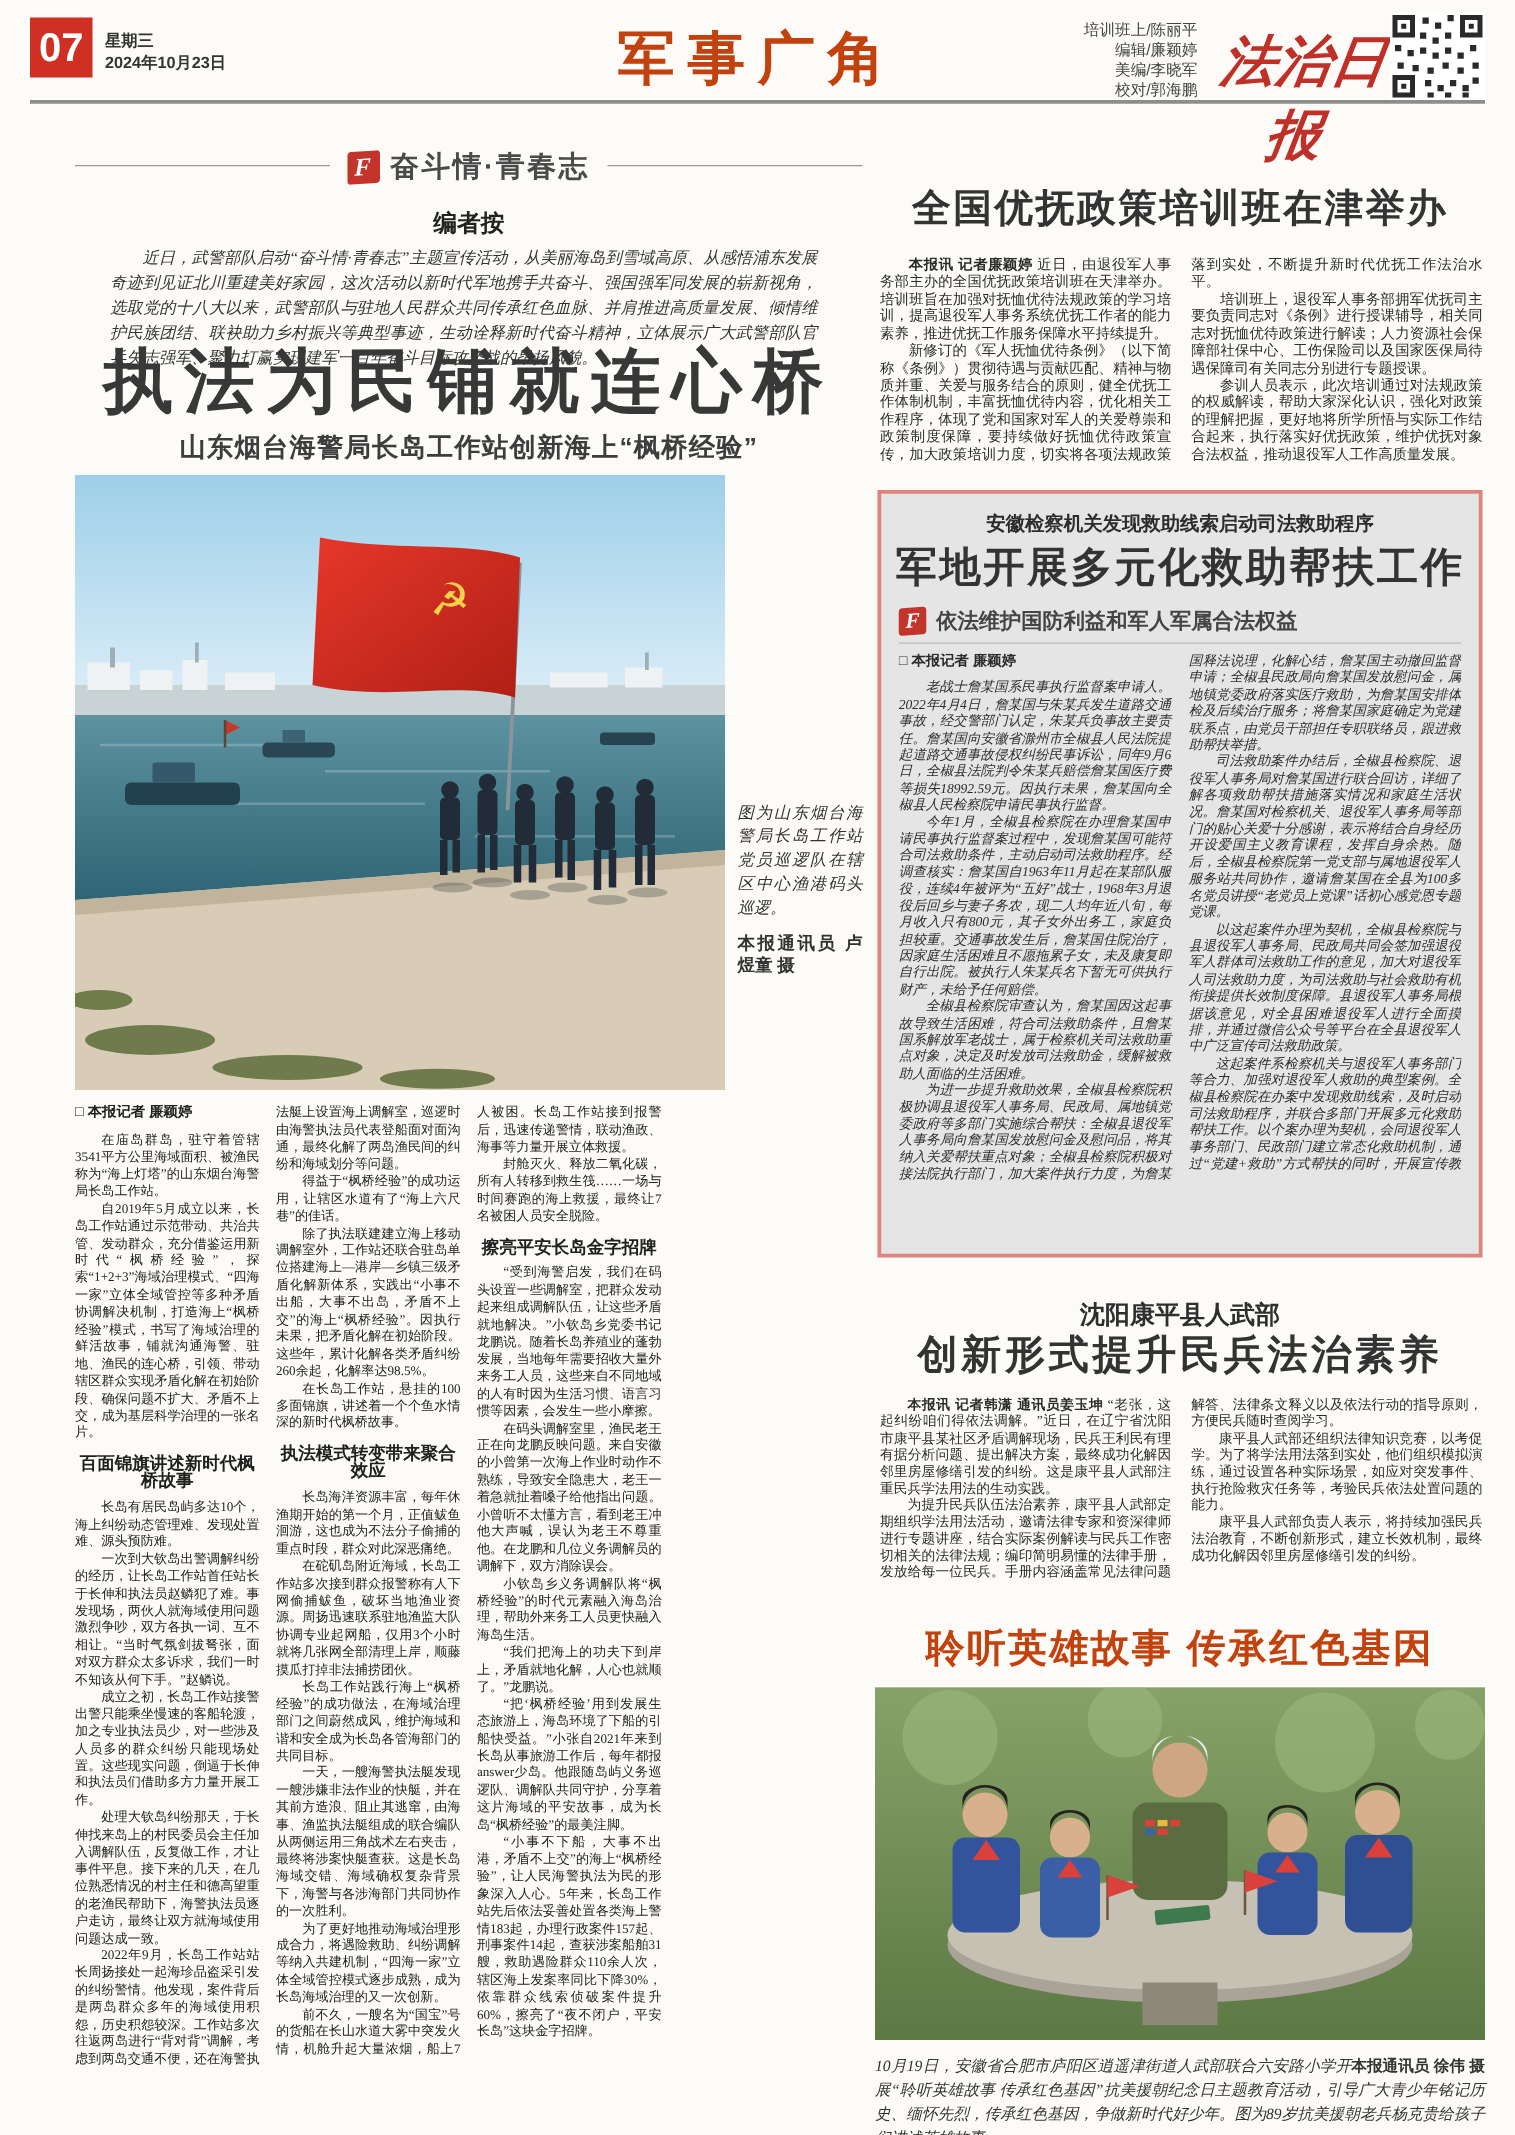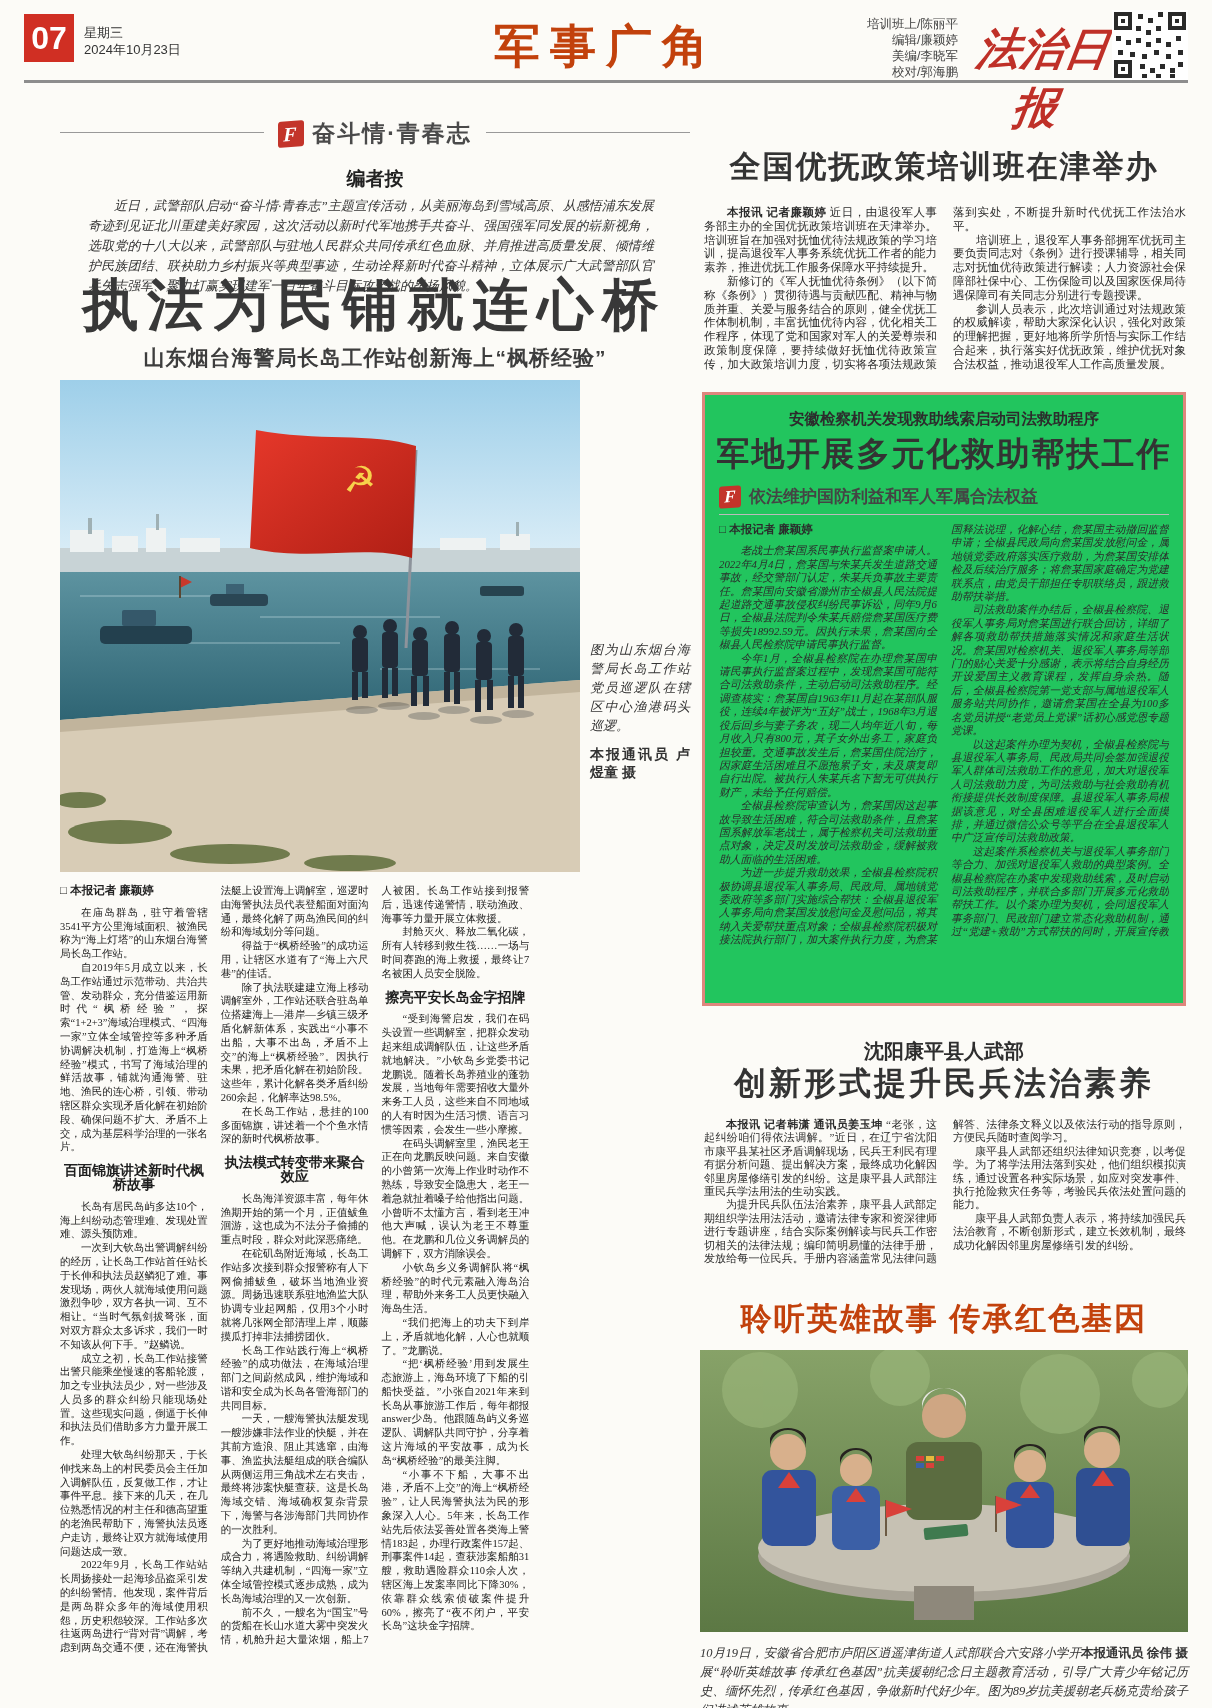--- a/index.html
+++ b/index.html
@@ -2,21 +2,21 @@
 <html><head>
 <meta charset="utf-8">
 <style>
   html,body{margin:0;padding:0;}
   body{width:1212px;height:1708px;background:#e9e7e2;font-family:"Liberation Serif",serif;}
   #page{position:relative;width:1212px;height:1708px;background:#fcfbf7;overflow:hidden;color:#2b2b2b;}
 
   
   .pagenum{position:absolute;left:24px;top:14px;width:50px;height:48px;background:#d02f23;color:#fff;
     font-family:"Liberation Sans",sans-serif;font-weight:bold;font-size:32px;display:flex;align-items:center;justify-content:center;}
-  .dateblock{position:absolute;left:84px;top:24px;font-family:"Liberation Sans",sans-serif;font-size:13px;font-weight:normal;color:#333;line-height:17px;}
+  .dateblock{position:absolute;left:84px;top:24px;font-family:"Liberation Sans",sans-serif;font-size:13px;font-weight:bold;color:#333;line-height:17px;}
   .section-title{position:absolute;left:0;right:0;top:16px;text-align:center;font-family:"Liberation Sans",sans-serif;
     font-weight:bold;font-size:46px;color:#c2410c;letter-spacing:10px;}
   .credits{position:absolute;left:826px;top:16px;width:132px;text-align:right;font-size:12.5px;line-height:16px;color:#444;font-family:"Liberation Sans",sans-serif;}
   .masthead{position:absolute;left:964px;top:20px;width:150px;text-align:center;font-size:44px;color:#bf3028;font-weight:bold;
     font-family:"Liberation Serif",serif;font-style:italic;transform:skewX(-8deg);}
   .qr{position:absolute;left:1112px;top:10px;}
   .header-rule{position:absolute;left:24px;top:80px;width:1164px;height:3px;background:#8d8d8d;}
 
   
   .series-flag{position:absolute;left:60px;top:118px;width:630px;height:30px;}
@@ -43,21 +43,21 @@
   .col-subhead{margin:10px 0 8px 0;text-align:center;font-family:"Liberation Sans",sans-serif;font-size:14px;font-weight:bold;color:#1f1f1f;}
 
   
   .t-headline{position:absolute;left:700px;top:146px;width:488px;text-align:center;font-family:"Liberation Sans",sans-serif;
     font-weight:bold;font-size:31px;color:#333;letter-spacing:2px;}
   .t-body{position:absolute;left:704px;top:206px;width:482px;height:174px;column-count:2;column-gap:16px;column-fill:auto;
     overflow:hidden;font-size:11.5px;line-height:13.8px;text-align:justify;}
   .t-body .para{margin:0;text-indent:2em;}
   .t-body b{font-family:"Liberation Sans",sans-serif;}
 
-  .red-box{position:absolute;left:702px;top:392px;width:478px;height:608px;border:3px solid #de867d;background:#22c55e;}
+  .red-box{position:absolute;left:702px;top:392px;width:478px;height:608px;border:3px solid #de867d;background:#e5e5e5;}
   .box-kicker{margin:14px 10px 2px;text-align:center;font-family:"Liberation Sans",sans-serif;font-size:15.5px;font-weight:bold;color:#2c2c2c;}
   .box-headline{margin:2px 6px 8px;text-align:center;font-family:"Liberation Sans",sans-serif;font-size:33px;font-weight:bold;color:#333;letter-spacing:2px;}
   .box-flagrow{margin:4px 14px 0;display:flex;align-items:center;gap:8px;font-family:"Liberation Sans",sans-serif;
     font-size:17px;font-weight:bold;color:#444;padding-bottom:6px;border-bottom:1px solid #bbb;}
   .box-flagrow .f-cube{width:22px;height:22px;font-size:17px;line-height:22px;}
   .box-body{margin:8px 14px 0;height:436px;column-count:2;column-gap:14px;column-fill:auto;overflow:hidden;
     font-size:10.8px;line-height:13.4px;text-align:justify;}
   .box-body .para{margin:0;text-indent:2em;font-style:italic;}
 
   .m-kicker{position:absolute;left:700px;top:1038px;width:488px;text-align:center;font-family:"Liberation Sans",sans-serif;font-size:20px;font-weight:bold;color:#2e2e2e;}

